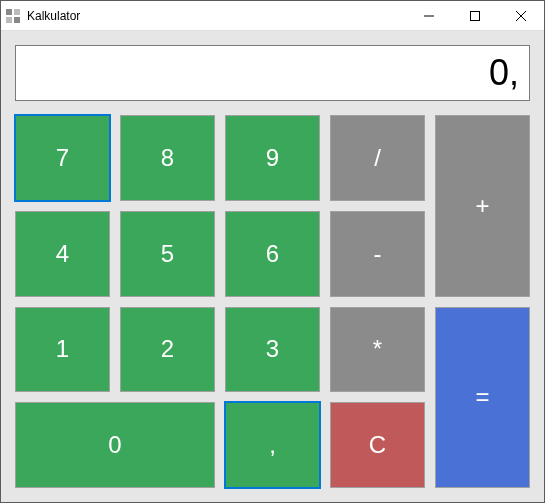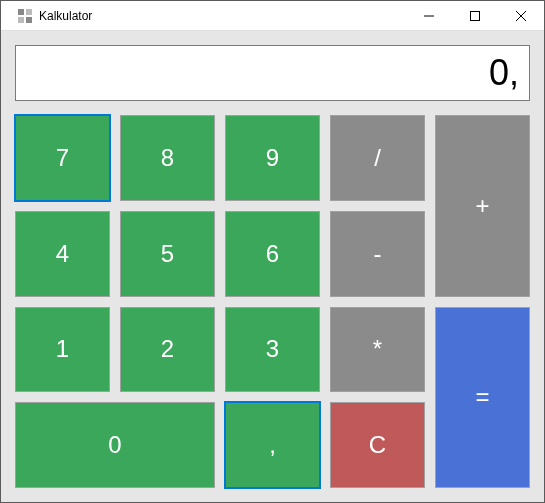--- a/index.html
+++ b/index.html
@@ -17,21 +17,21 @@
     background: #f0f0f0;
     display: flex;
     flex-direction: column;
   }
   .titlebar {
     height: 30px;
     background: #fff;
     border-bottom: 1px solid #e0e0e0;
     display: flex;
     align-items: center;
-    padding-left: 16px;
+    padding-left: 4px;
   }
   .app-icon {
     width: 16px; height: 16px;
     display: inline-flex;
     margin-right: 6px;
   }
   .titlebar-title {
     font-size: 12px;
     color: #000;
     flex: 0 0 auto;

